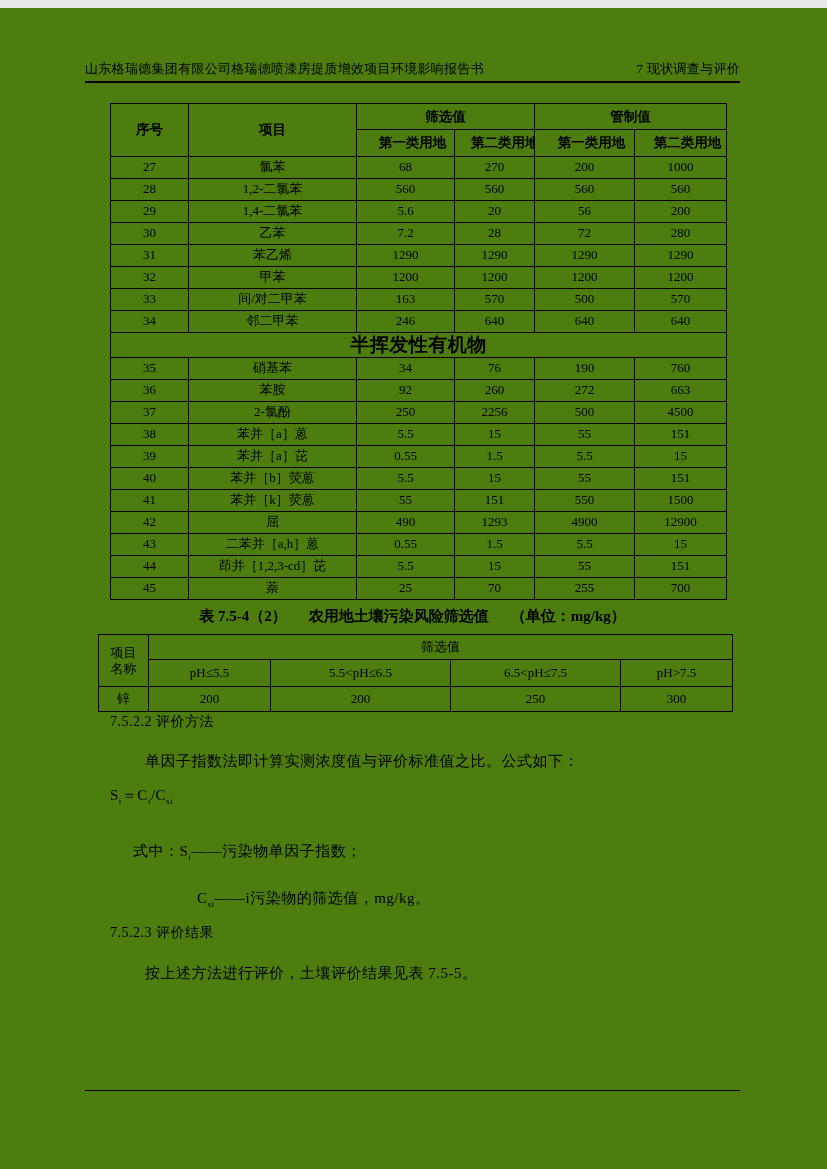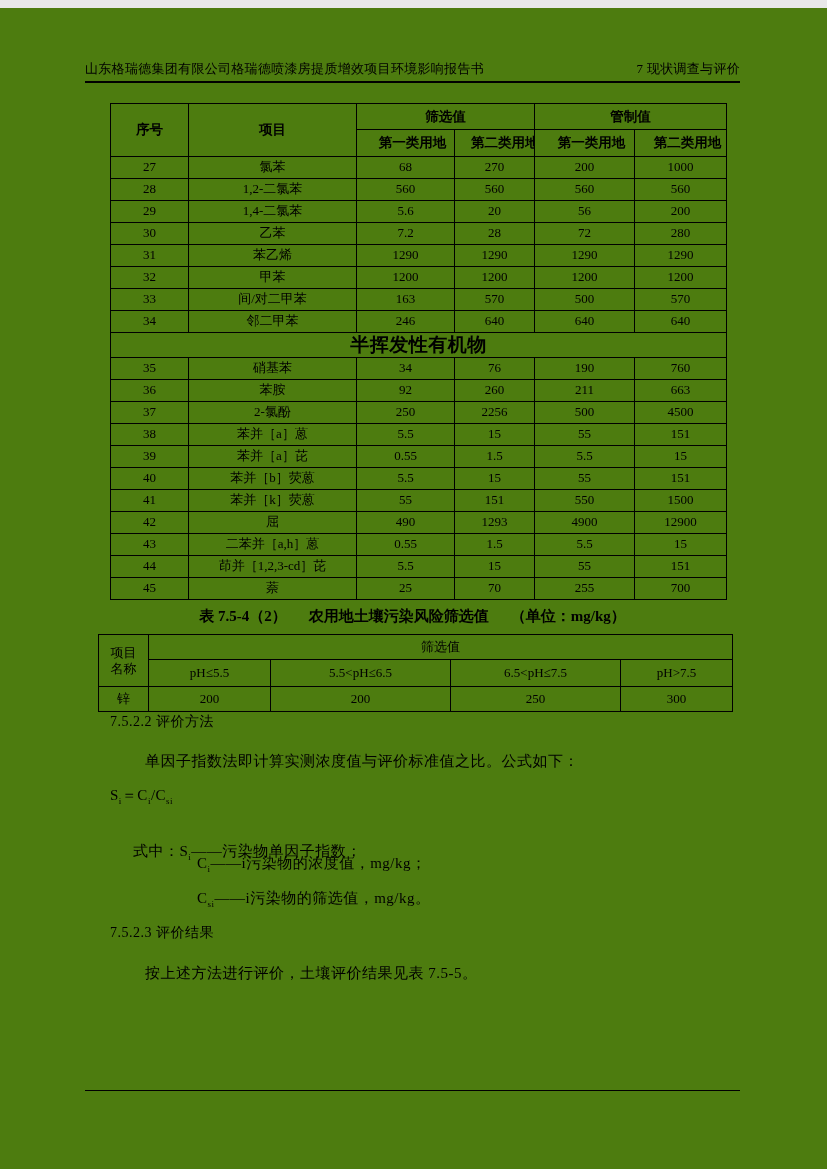--- a/index.html
+++ b/index.html
@@ -190,21 +190,21 @@
           <td>76</td>
           <td>190</td>
           <td>760</td>
         </tr>
 
         <tr>
           <td>36</td>
           <td>苯胺</td>
           <td>92</td>
           <td>260</td>
-          <td>211</td>
+          <td>272</td>
           <td>663</td>
         </tr>
 
         <tr>
           <td>37</td>
           <td>2-氯酚</td>
           <td>250</td>
           <td>2256</td>
           <td>500</td>
           <td>4500</td>
@@ -323,23 +323,20 @@
   <div class="txt h3" style="left:110px; top:705px;">7.5.2.2 评价方法</div>
   <div class="txt body15" style="left:145px; top:744px;">单因子指数法即计算实测浓度值与评价标准值之比。公式如下：</div>
 
   <div class="txt body15" style="left:110px; top:778px;">
     <span>S</span><sub>i</sub><span>＝C</span><sub>i</sub><span>/C</span><sub>si</sub>
   </div>
 
   <div class="txt body15" style="left:133px; top:834px;">
     <span>式中：S</span><sub>i</sub><span>——污染物单因子指数；</span>
   </div>
-  <div class="txt body15" style="left:197px; top:846px;">
-    <span>C</span><sub>i</sub><span>——i污染物的浓度值，mg/kg；</span>
-  </div>
   <div class="txt body15" style="left:197px; top:881px;">
     <span>C</span><sub>si</sub><span>——i污染物的筛选值，mg/kg。</span>
   </div>
 
   <div class="txt h3" style="left:110px; top:916px;">7.5.2.3 评价结果</div>
   <div class="txt body15" style="left:145px; top:956px;">按上述方法进行评价，土壤评价结果见表 7.5-5。</div>
 
   <div class="footer-rule"></div>
 
 </div>

